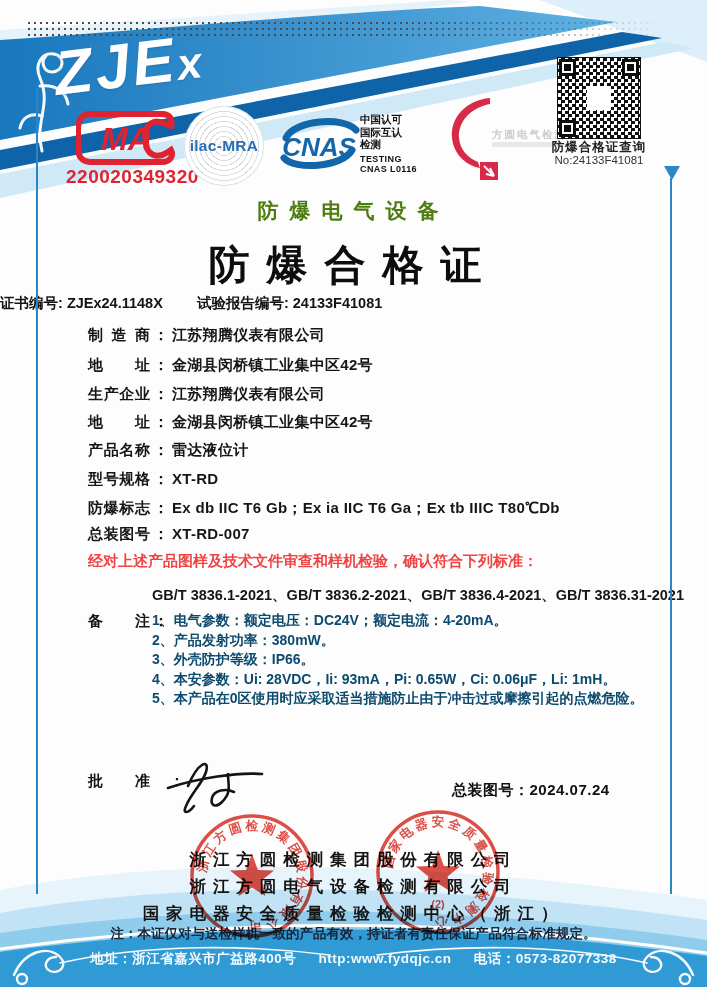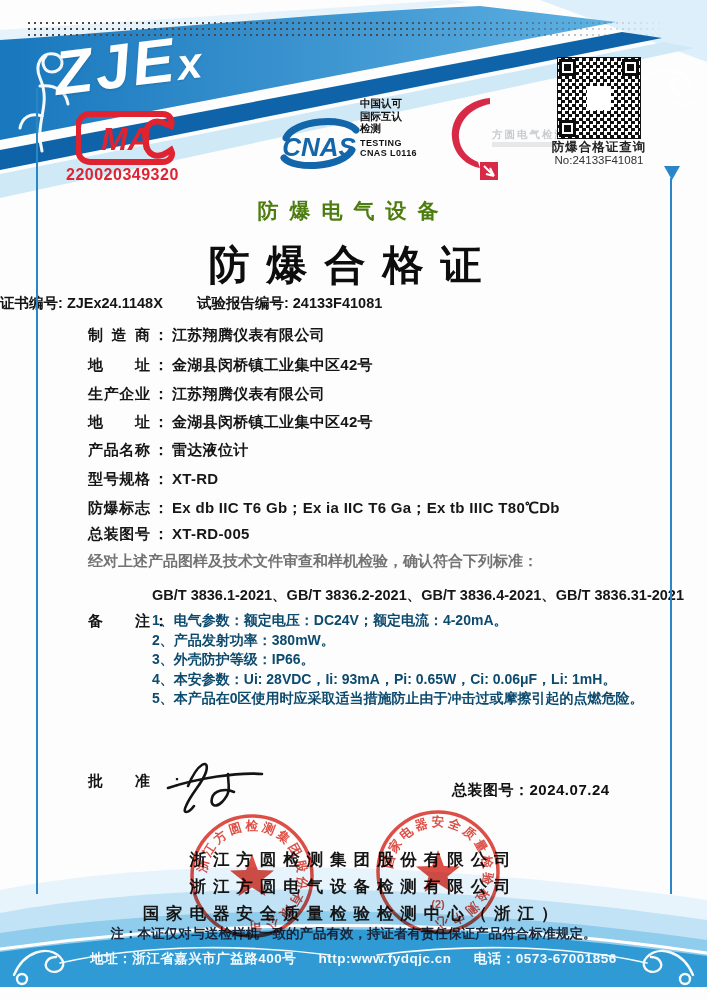--- a/index.html
+++ b/index.html
@@ -19,29 +19,29 @@
     mask-image: linear-gradient(to right, #000 55%, transparent 98%);
   }
   .brand {
     left:54px; top:34px; transform:rotate(-7deg);
     color:#fff; font-weight:bold; font-style:italic;
     font-size:62px; letter-spacing:3px; line-height:1; z-index:3;
     text-shadow:0 1px 2px rgba(20,80,130,.35);
   }
   .brand .sub { font-size:44px; }
 
-  .cma-num { left:66px; top:166px; width:120px; 
-    color:#e02330; font-weight:bold; font-size:16px; letter-spacing:.5px; }
+  .cma-num { left:66px; top:166px; width:120px; text-align:center;
+    color:#e02330; font-weight:bold; font-size:19px; letter-spacing:.5px; }
   .ilac-wrap { left:184px; top:106px; width:80px; height:80px; border-radius:50%;
     background:
       repeating-radial-gradient(circle at 50% 50%, #ffffff 0 4px, #d9dde0 4px 5px);
     box-shadow: inset 0 0 0 1px #e2e6e9;
     display:flex; align-items:center; justify-content:center; }
   .ilac-text { color:#2a6db5; font-weight:bold; font-size:15.5px; letter-spacing:.3px; }
-  .cnas-block { left:360px; top:97px; font-size:10.5px; font-weight:bold; line-height:12.5px; color:#111; }
+  .cnas-block { left:360px; top:113px; font-size:10.5px; font-weight:bold; line-height:12.5px; color:#111; }
   .cnas-sub { margin-top:3px; font-size:9px; line-height:10.5px; letter-spacing:.4px; }
   .fy-faint { left:492px; top:128px; color:#b9bdc2; font-size:10.5px; letter-spacing:2px; font-weight:bold; opacity:.75; }
   .fy-faint2 { left:492px; top:142px; width:86px; height:5px;
     background:linear-gradient(to right,#d7dadd 0 70%, transparent); opacity:.6; }
 
   .qr { left:558px; top:58px; width:82px; height:80px;
     background: repeating-conic-gradient(#101010 0% 25%, #ffffff 0% 50%) 0 0 / 7px 7px;
     outline:1px solid #111; }
   .qr .finder { position:absolute; width:17px; height:17px; background:#fff; border:3px solid #0c0c0c; box-sizing:border-box; }
   .qr .finder::after { content:""; position:absolute; inset:2px; background:#0c0c0c; }
@@ -58,21 +58,21 @@
   .cert-line { left:0; top:294px; width:100%; text-align:left;
     font-size:14.5px; font-weight:bold; color:#141414; }
   .cert-line .gap { display:inline-block; width:26px; }
 
   
   .frow { position:absolute; left:88px; display:flex; font-size:15px; font-weight:600; color:#161616;justify-content:center; }
   .frow .lbl { display:inline-block; width:62px; text-align:justify; text-align-last:justify; }
   .frow .colon { width:22px; text-align:center; }
   .frow .val { white-space:nowrap; letter-spacing:.3px; }
 
-  .statement { left:88px; top:552px; font-size:15px; font-weight:600; color:#737373; }
+  .statement { left:88px; top:552px; font-size:15px; font-weight:600; color:#ef4444; }
   .standards { left:152px; top:586px; font-size:14.5px; font-weight:600; color:#161616; }
 
   .remark-items { left:152px; top:611px; width:494px; font-size:14px; font-weight:600;
     line-height:19.5px; color:#0c4a6e; }
   .remark-items p { margin:0; padding-left:2em; text-indent:-2em; }
 
   
   .dates { left:452px; top:775px; font-size:15px; font-weight:bold; color:#101010; line-height:30px; letter-spacing:.5px; }
 
   
@@ -134,20 +134,23 @@
   <div class="abs brand">
     <span>ZJE</span><span class="sub">x</span>
   </div>
 
   <svg class="deco" style="left:76px;top:110px;" width="100" height="56" viewBox="0 0 100 56">
     <path d="M14,4 L86,4 C94,4 97,10 95,16 L90,14 C78,8 70,14 70,24 L70,32 C70,44 80,50 92,42 L95,40 C98,46 94,52 86,52 L14,52 C6,52 2,46 2,38 L2,18 C2,10 6,4 14,4 Z" fill="none" stroke="#e02330" stroke-width="6"></path>
     <text x="50" y="40" text-anchor="middle" font-size="32" font-weight="bold" font-style="italic" fill="#e02330" font-family="Liberation Sans, sans-serif">MA</text>
   </svg>
   <div class="abs cma-num">220020349320</div>
 
+  <div class="abs ilac-wrap">
+    <span class="ilac-text">ilac-MRA</span>
+  </div>
 
   <svg class="deco" style="left:276px;top:112px;" width="86" height="62" viewBox="0 0 86 62">
     <path d="M10,26 C18,8 68,4 80,18" fill="none" stroke="#1466aa" stroke-width="7" stroke-linecap="round"></path>
     <path d="M76,38 C66,56 18,58 8,46" fill="none" stroke="#1466aa" stroke-width="7" stroke-linecap="round"></path>
     <text x="43" y="44" text-anchor="middle" font-size="26" font-weight="bold" font-style="italic" fill="#1466aa" font-family="Liberation Sans, sans-serif">CNAS</text>
   </svg>
   <div class="abs cnas-block">
     <div>中国认可</div>
     <div>国际互认</div>
     <div>检测</div>
@@ -215,21 +218,21 @@
       <span class="val">XT-RD</span>
   </div>
   <div class="frow" style="top:499px;">
     <span class="lbl">防爆标志</span>
       <span class="colon">：</span>
       <span class="val">Ex db IIC T6 Gb；Ex ia IIC T6 Ga；Ex tb IIIC T80℃Db</span>
   </div>
   <div class="frow" style="top:525px;">
     <span class="lbl">总装图号</span>
       <span class="colon">：</span>
-      <span class="val">XT-RD-005</span>
+      <span class="val">XT-RD-007</span>
   </div>
 
   <div class="abs statement">经对上述产品图样及技术文件审查和样机检验，确认符合下列标准：</div>
   <div class="abs standards">GB/T 3836.1-2021、GB/T 3836.2-2021、GB/T 3836.4-2021、GB/T 3836.31-2021</div>
 
   <div class="frow" style="top:612px;">
     <span class="lbl">备注</span>
       <span class="colon">：</span>
   </div>
   <div class="abs remark-items">
@@ -292,16 +295,16 @@
     <polygon points="66,44 71.9,59.9 88,60.4 75.5,70.6 79.4,86 66,77.5 52.6,86 56.5,70.6 44,60.4 60.1,59.9" fill="#d93025"></polygon>
     <path id="s2arc" d="M66,66 m-46,0 a46,46 0 1,1 92,0 a46,46 0 1,1 -92,0" fill="none"></path>
     <text class="ring"><textPath href="#s2arc" startOffset="1%">国家电器安全质量检验检测中心</textPath></text>
     <text class="stamp-sub" x="66" y="102">(2)</text>
   </svg>
 
   <div class="abs note">注：本证仅对与送检样机一致的产品有效，持证者有责任保证产品符合标准规定。</div>
   <div class="abs addr">
     <span class="seg">地址：浙江省嘉兴市广益路400号</span>
     <span class="seg">http:www.fydqjc.cn</span>
-    <span class="seg">电话：0573-67001856</span>
+    <span class="seg">电话：0573-82077338</span>
   </div>
 
 </div>
 
 </body></html>

